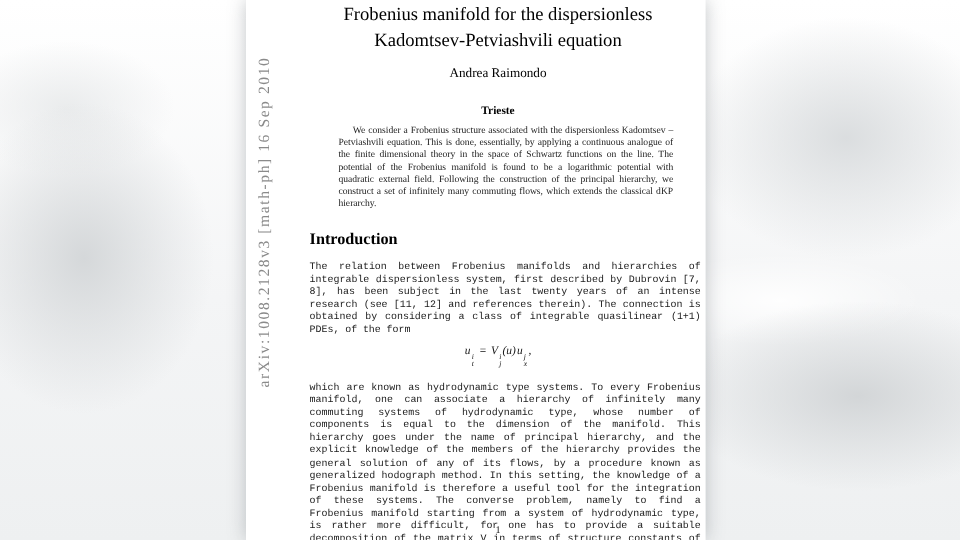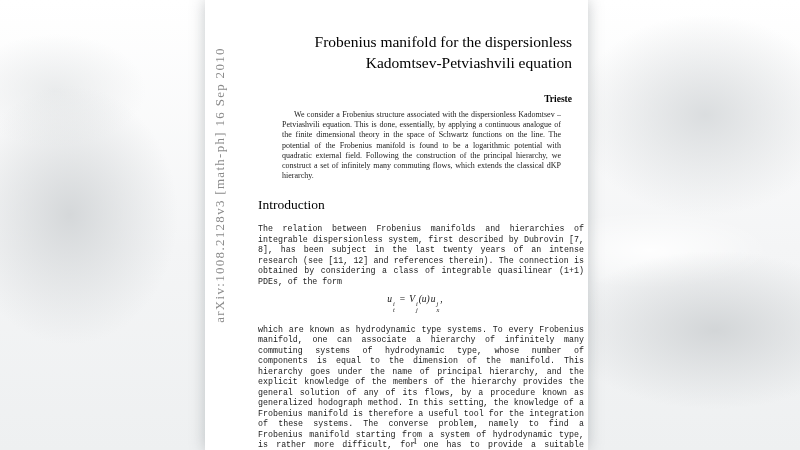--- a/index.html
+++ b/index.html
@@ -21,31 +21,31 @@
     background:#ffffff;
     box-shadow:0 0 14px rgba(125,130,135,.45);
   }
   .stamp {
     position:absolute; left:15px; top:185px;
     transform:translate(-50%,-50%) rotate(-90deg);
     white-space:nowrap;
     font-size:13px; letter-spacing:1.3px; color:#8a8a8a;
   }
   .content { position:absolute; left:53px; right:4px; top:0; bottom:0; }
-  .front { text-align:right; margin-right:12px; color:#000;margin-top:29px; }
+  .front { text-align:center; margin-right:12px; color:#000; }
   .title { font-size:15.5px; line-height:21px; padding-top:2px; }
   .author { font-size:11px; margin-top:11px; }
   .aff { font-size:8.5px; line-height:14px; margin-top:10px; }
   .aff .inst { font-weight:bold; font-size:8.7px; }
   .abs-head { font-size:9.5px; font-weight:bold; margin-top:21px; }
   .abs-body {
     font-size:8px; line-height:10.2px; text-align:justify; text-indent:12px;
     margin:6px 23px 0 24px;
   }
-  .sec { font-size:13.5px; font-weight:normal; color:#000; margin:16px 0 0; }
+  .sec { font-size:13.5px; font-weight:bold; color:#000; margin:16px 0 0; }
   .body-par {
     font-size:8.3px; line-height:10.5px; text-align:justify;
     margin:11px 0 0; word-spacing:-0.2px;font-family:Liberation Mono, monospace;
   }
   .eq { text-align:center; font-size:9.5px; font-style:italic; margin:7px 12px 7px 0; color:#111; }
   .ss {
     display:inline-flex; flex-direction:column; align-items:flex-start;
     font-size:6.3px; line-height:1.05; vertical-align:-0.5em; margin:0 1px;
   }
   .rel { font-style:normal; margin:0 4px; }
@@ -60,20 +60,21 @@
 
     <div class="stamp">arXiv:1008.2128v3  [math-ph]  16 Sep 2010</div>
 
     <div class="content">
 
       <div class="front">
         <div class="title">
           <div>Frobenius manifold for the dispersionless</div>
           <div>Kadomtsev-Petviashvili equation</div>
         </div>
+        <div class="author">Andrea Raimondo</div>
         <div class="aff">
         </div>
         <div class="abs-head">Trieste</div>
       </div>
 
       <p class="abs-body">We consider a Frobenius structure associated with the dispersionless Kadomtsev – Petviashvili equation. This is done, essentially, by applying a continuous analogue of the finite dimensional theory in the space of Schwartz functions on the line. The potential of the Frobenius manifold is found to be a logarithmic potential with quadratic external field. Following the construction of the principal hierarchy, we construct a set of infinitely many commuting flows, which extends the classical dKP hierarchy.</p>
 
       <h2 class="sec">Introduction</h2>
 
       <p class="body-par">The relation between Frobenius manifolds and hierarchies of integrable dispersionless system, first described by Dubrovin [7, 8], has been subject in the last twenty years of an intense research (see [11, 12] and references therein). The connection is obtained by considering a class of integrable quasilinear (1+1) PDEs, of the form</p>

